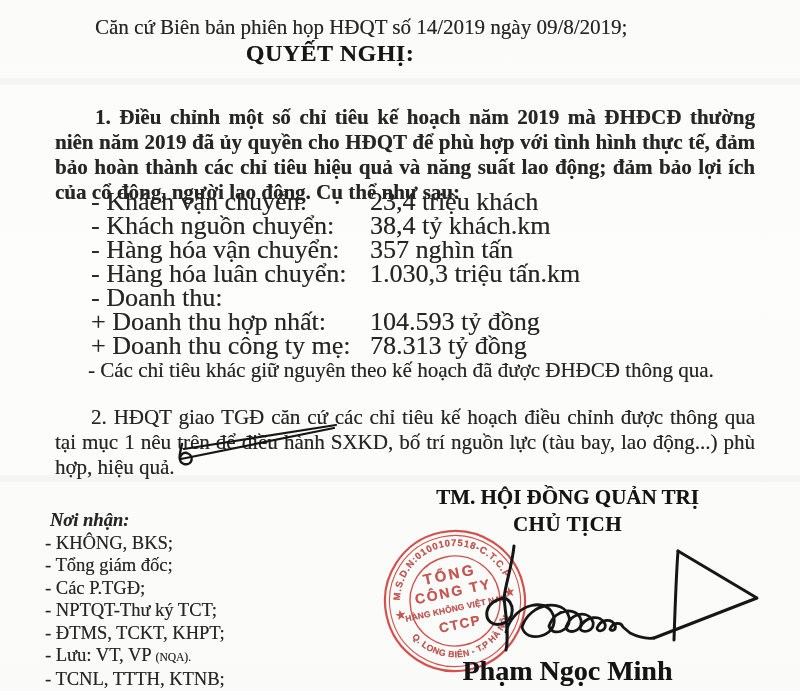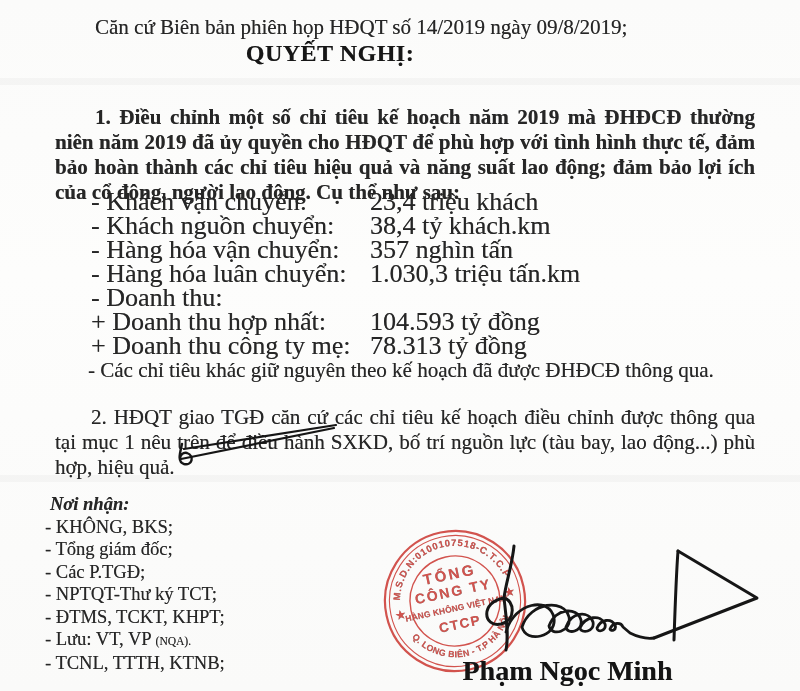--- a/index.html
+++ b/index.html
@@ -35,21 +35,21 @@
   .para.clause2{top:384px;text-indent:36px;}
   .indicators{position:absolute;top:190px;left:55px;width:700px;font-size:26px;}
   .ind-row{display:flex;height:24px;line-height:24px;padding-left:36px;}
   .ind-label{width:279px;flex:0 0 auto;}
   .ind-value{flex:1 1 auto;}
   .note{
     position:absolute;top:358px;left:55px;width:720px;
     font-size:21px;line-height:25px;padding-left:33px;
   }
   .paraph-svg{position:absolute;top:418px;left:168px;}
-  .recipients{position:absolute;top:492px;left:45px;width:300px;font-size:18.5px;}
+  .recipients{position:absolute;top:508px;left:45px;width:300px;font-size:18.5px;}
   .recipients .heading{font-weight:bold;font-style:italic;line-height:24px;margin-left:5px;}
   .recipients .item{line-height:22.4px;}
   .rec-small{font-size:11.5px;}
   .sign-head{
     position:absolute;top:484px;left:400px;width:335px;
     text-align:center;font-weight:bold;font-size:21px;line-height:26px;color:#141414;
   }
   .sign-head .l2{margin-top:1px;letter-spacing:0.5px;}
   .signer{
     position:absolute;top:658px;left:400px;width:335px;
@@ -123,20 +123,24 @@
     <div class="item">- Các P.TGĐ;</div>
     <div class="item">- NPTQT-Thư ký TCT;</div>
     <div class="item">- ĐTMS, TCKT, KHPT;</div>
     <div class="item">
       <span>- Lưu: VT, VP</span>
       <span class="rec-small">(NQA).</span>
     </div>
     <div class="item">- TCNL, TTTH, KTNB;</div>
   </div>
 
+  <div class="sign-head">
+    <div>TM. HỘI ĐỒNG QUẢN TRỊ</div>
+    <div class="l2">CHỦ TỊCH</div>
+  </div>
 
   <svg class="seal-svg" width="148" height="148" viewBox="0 0 148 148">
     <defs>
       <path id="sealArcTop" d="M20.9 88.2 A55 55 0 1 1 127.1 88.2"></path>
       <path id="sealArcBottom" d="M20.4 90.4 A56 56 0 0 0 127.6 90.4"></path>
     </defs>
     <g transform="rotate(-12 74 74)">
       <circle cx="74" cy="74" r="70" stroke-width="2.2"></circle>
       <circle cx="74" cy="74" r="65.5" stroke-width="1.1"></circle>
       <circle cx="74" cy="74" r="45" stroke-width="1.4"></circle>

